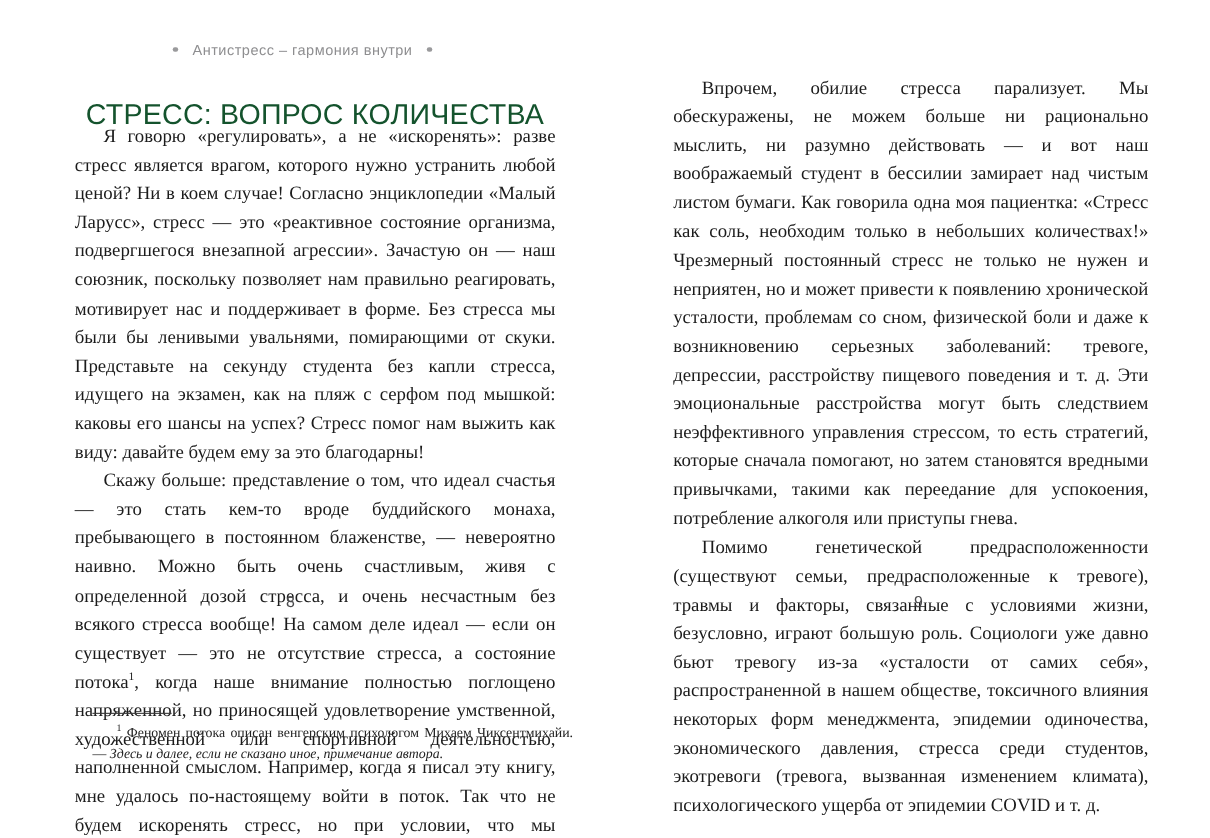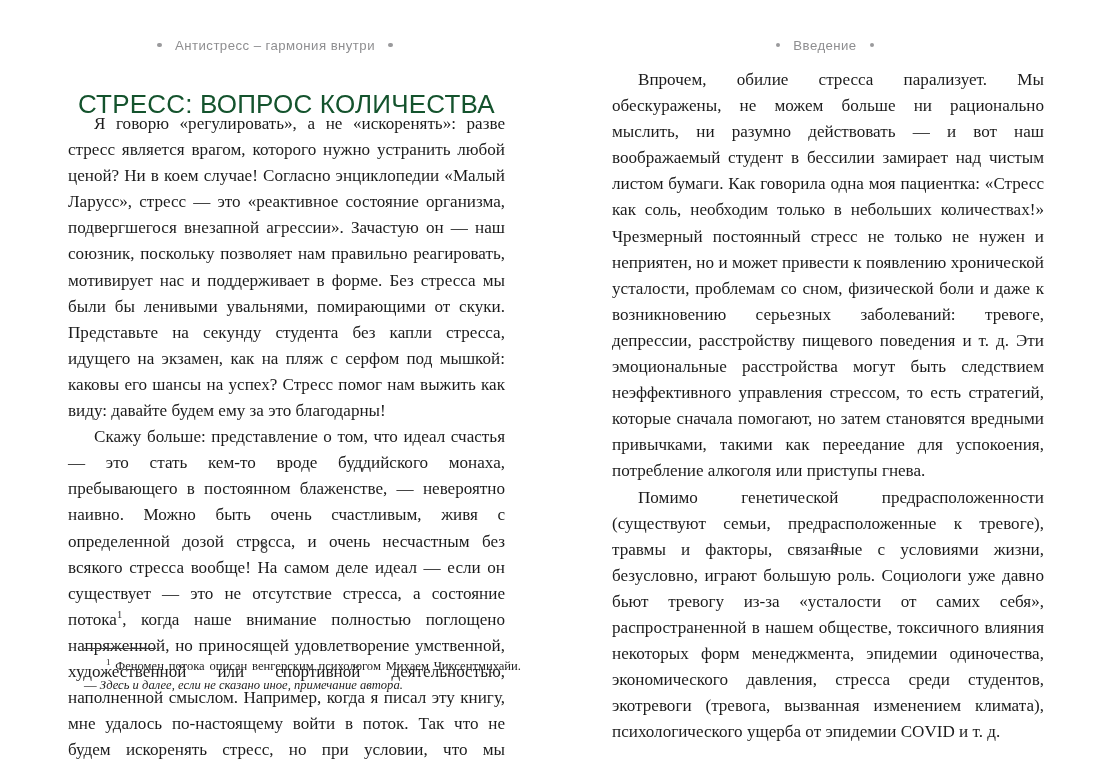--- a/index.html
+++ b/index.html
@@ -168,25 +168,20 @@
     <div class="footnote">
       <div class="footnote-rule"></div>
       <div class="footnote-text"><sup>1</sup> <span>Феномен потока описан венгерским психологом Михаем Чиксентмихайи. — </span><i>Здесь и далее, если не сказано иное, примечание автора.</i></div>
     </div>
 
     <div class="folio">8</div>
   </div>
 
   <div class="page page-right">
 
-    <div class="running-head">
-      <span class="rh-dot"></span>
-      <span class="rh-text">Введение</span>
-      <span class="rh-dot"></span>
-    </div>
 
     <div class="textblock">
       <p>Впрочем, обилие стресса парализует. Мы обескуражены, не можем больше ни рационально мыслить, ни разумно действовать — и вот наш воображаемый студент в бессилии замирает над чистым листом бумаги. Как говорила одна моя пациентка: «Стресс как соль, необходим только в небольших количествах!» Чрезмерный постоянный стресс не только не нужен и неприятен, но и может привести к появлению хронической усталости, проблемам со сном, физической боли и даже к возникновению серьезных заболеваний: тревоге, депрессии, расстройству пищевого поведения и т. д. Эти эмоциональные расстройства могут быть следствием неэффективного управления стрессом, то есть стратегий, которые сначала помогают, но затем становятся вредными привычками, такими как переедание для успокоения, потребление алкоголя или приступы гнева.</p>
       <p>Помимо генетической предрасположенности (существуют семьи, предрасположенные к тревоге), травмы и факторы, связанные с условиями жизни, безусловно, играют большую роль. Социологи уже давно бьют тревогу из-за «усталости от самих себя», распространенной в нашем обществе, токсичного влияния некоторых форм менеджмента, эпидемии одиночества, экономического давления, стресса среди студентов, экотревоги (тревога, вызванная изменением климата), психологического ущерба от эпидемии COVID и т. д.</p>
     </div>
 
     <div class="folio">9</div>
   </div>
 
 </div>

